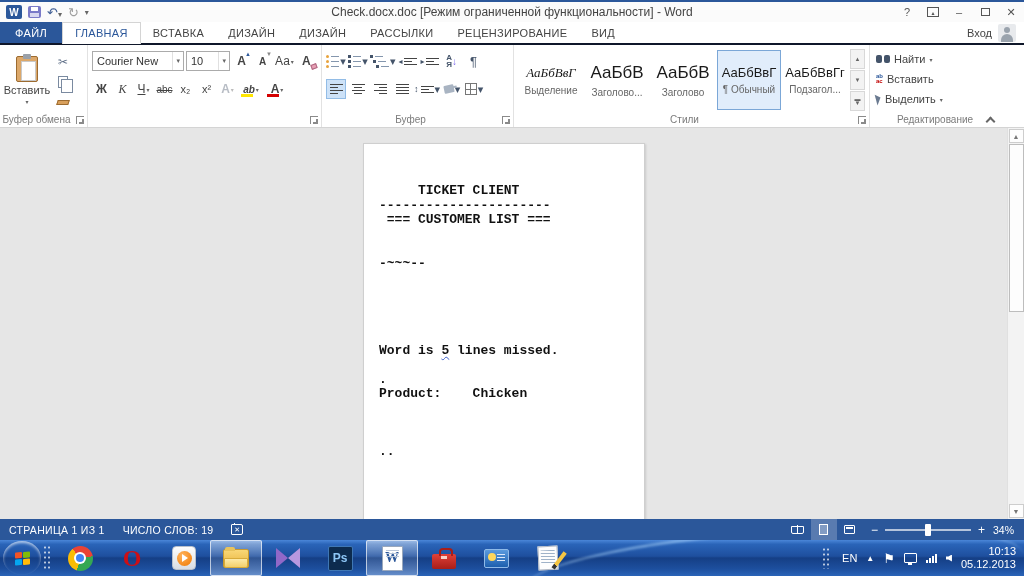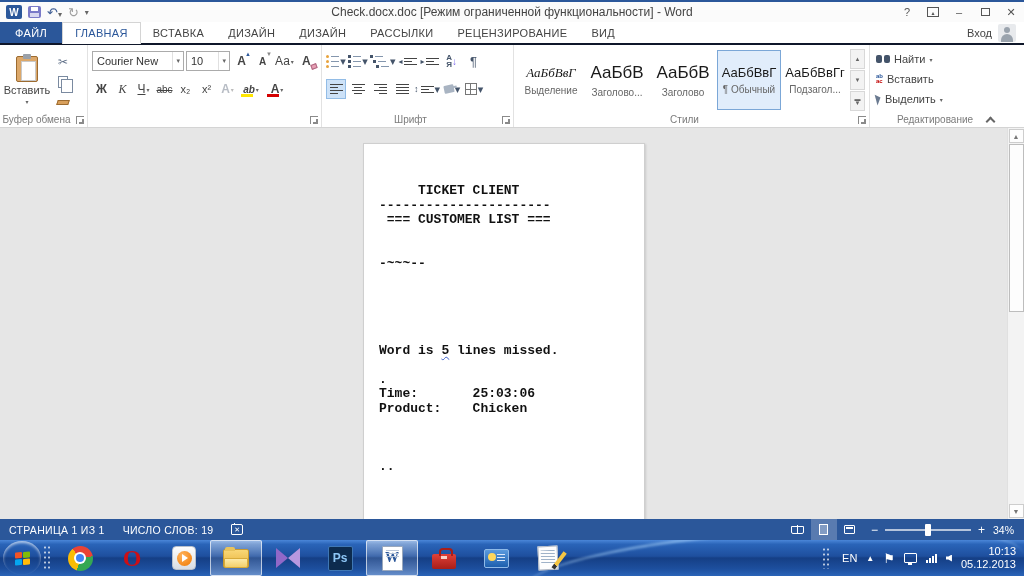--- a/index.html
+++ b/index.html
@@ -453,21 +453,21 @@
           </span>
         <span class="pbtn">
             <span class="bucket"></span>
             <span class="da">▾</span>
           </span>
         <span class="pbtn">
             <span class="bordic"></span>
             <span class="da">▾</span>
           </span>
       </div>
-      <div class="glabel">Шрифт</div>
+      <div class="glabel">Буфер</div>
       <span class="dlg"></span>
     </div>
 
     <div class="group g-sty">
       <div class="gallery">
           <div class="style-card italic">
             <div class="sample">АаБбВвГ</div>
             <div class="sname">Выделение</div>
           </div>
           <div class="style-card big">
@@ -531,21 +531,20 @@
         <div class="dline">&nbsp;</div>
         <div class="dline"><span>-~~~--</span></div>
         <div class="dline">&nbsp;</div>
         <div class="dline">&nbsp;</div>
         <div class="dline">&nbsp;</div>
         <div class="dline">&nbsp;</div>
         <div class="dline">&nbsp;</div>
         <div class="dline"><span>Word is </span><span class="squiggle">5</span><span> lines missed.</span></div>
         <div class="dline">&nbsp;</div>
         <div class="dline"><span>.</span></div>
-        <div class="dline"><span>Time:       25:03:06</span></div>
         <div class="dline"><span>Product:    Chicken</span></div>
         <div class="dline">&nbsp;</div>
         <div class="dline">&nbsp;</div>
         <div class="dline">&nbsp;</div>
         <div class="dline"><span>..</span></div>
       </div>
     <div class="vscroll">
       <span class="varr">▲</span>
       <span class="vthumb"></span>
       <span class="varr dn">▼</span>

